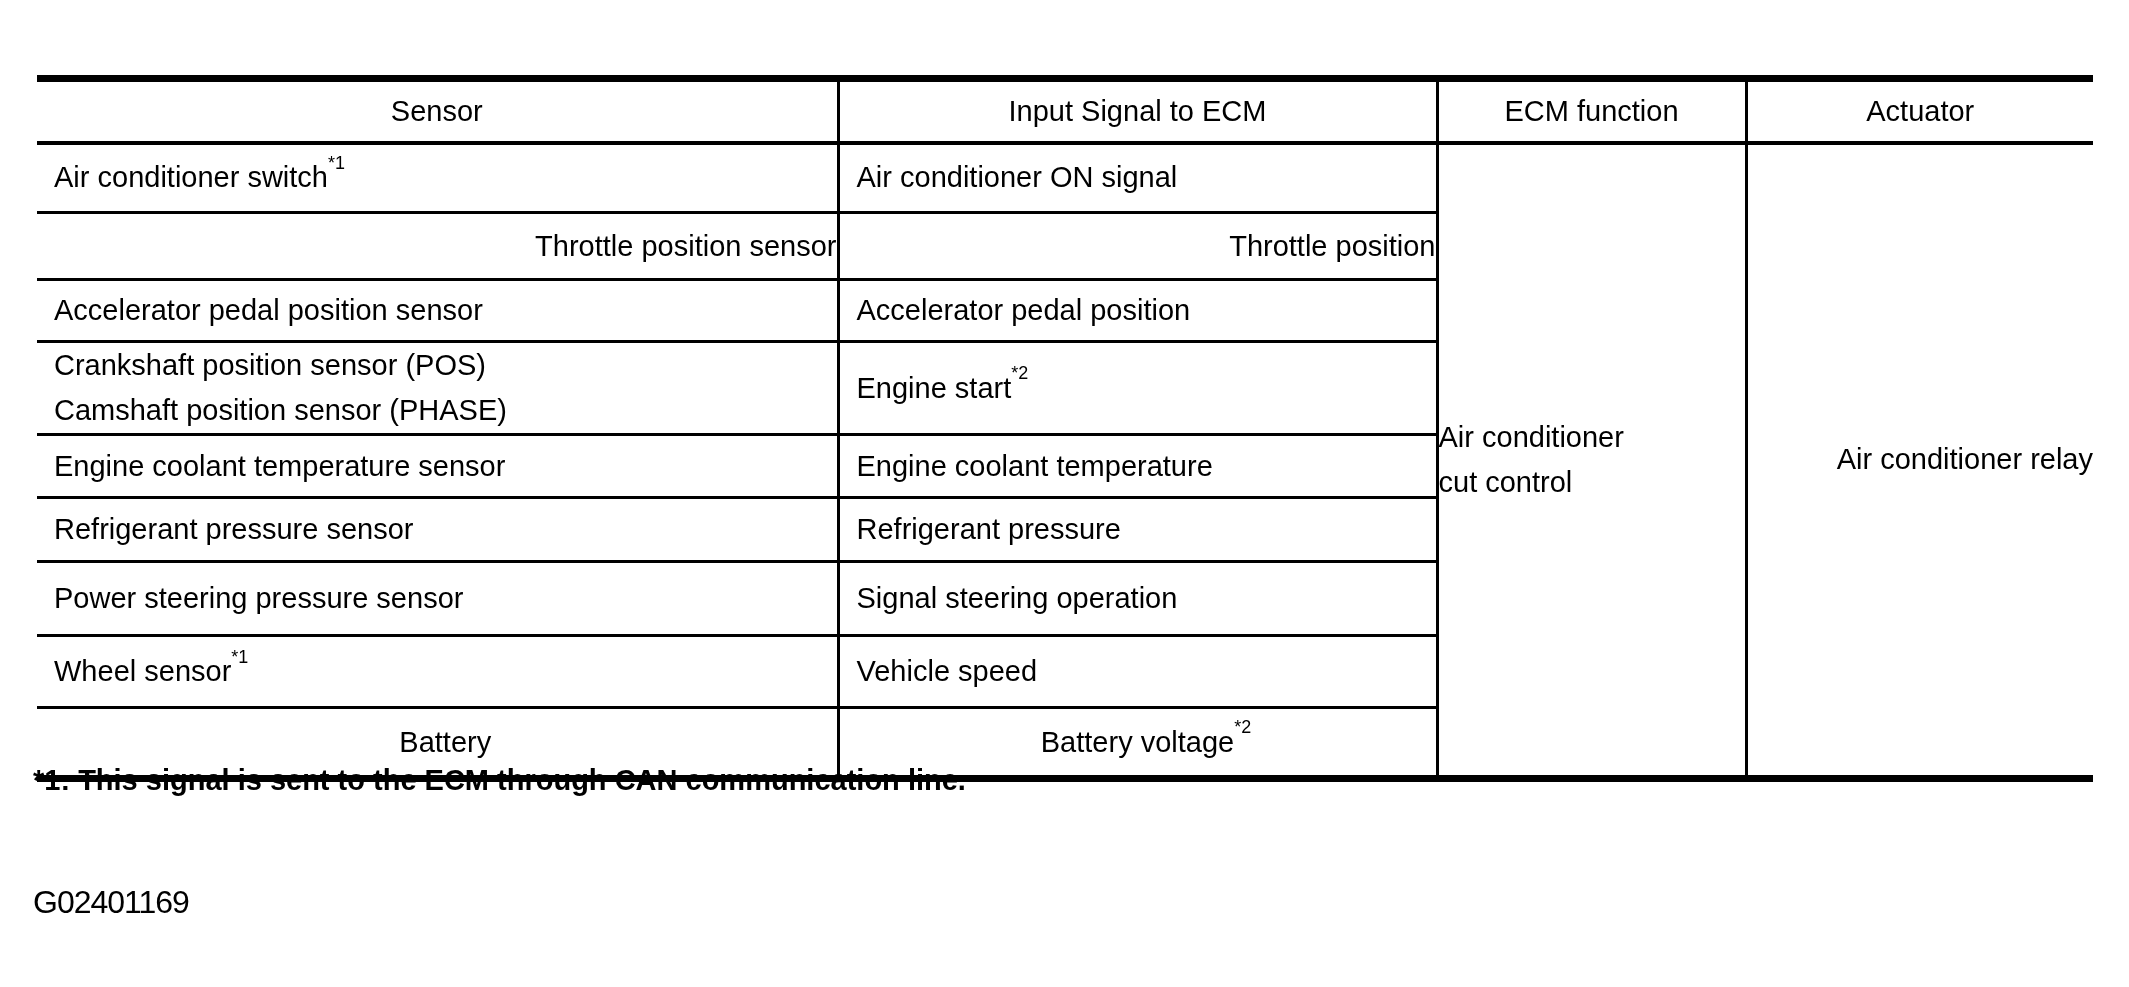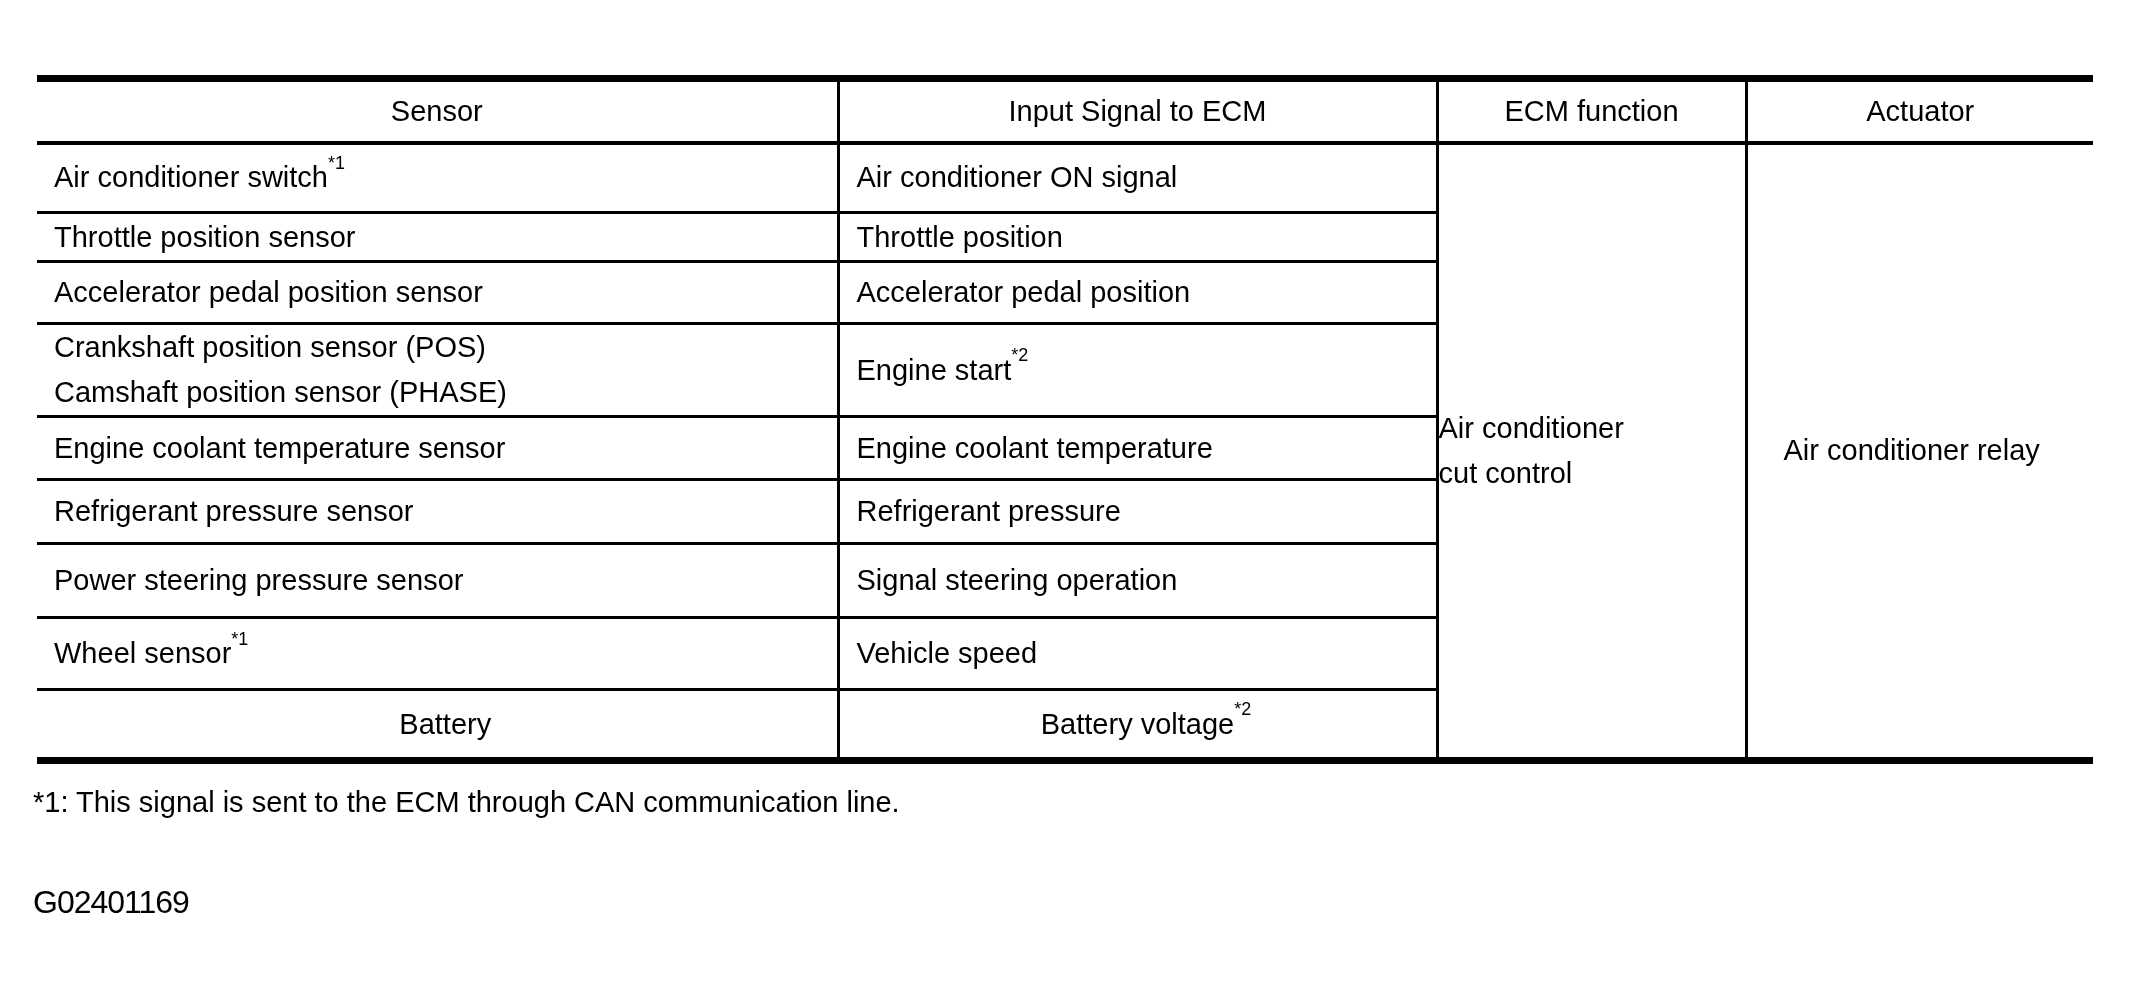--- a/index.html
+++ b/index.html
@@ -42,26 +42,26 @@
   .ecm-table th {
     border-top: 7px solid #000;
     border-bottom: 4px solid #000;
     text-align: center;
   }
   .ecm-table th:first-child, .ecm-table td:first-child { border-left: none; }
   .ecm-table th:last-child,  .ecm-table td:last-child  { border-right: none; }
   .ecm-table tbody tr:first-child td { border-top: 4px solid #000; }
   .ecm-table tbody tr:last-child td { border-bottom: 7px solid #000; }
   .ecm-table td.body-cell { padding-left: 17px; }
-  .ecm-table td.actuator-cell { padding-left: 36px; }
+  .ecm-table td.actuator-cell { padding-left: 49px; text-align: right; }
   .ecm-table td.function-cell { }
 
   thead tr { height: 64px; }
   tbody tr:nth-child(1) { height: 70px; }
-  tbody tr:nth-child(2) { height: 49px; }
+  tbody tr:nth-child(2) { height: 67px; text-align: right; }
   tbody tr:nth-child(3) { height: 62px; }
   tbody tr:nth-child(4) { height: 93px; }
   tbody tr:nth-child(5) { height: 63px; }
   tbody tr:nth-child(6) { height: 64px; }
   tbody tr:nth-child(7) { height: 74px; }
   tbody tr:nth-child(8) { height: 72px; }
   tbody tr:nth-child(9) { height: 71px; text-align: center; }
 
   .cl { line-height: 45px; white-space: nowrap; }
   .cl.l2:empty { display: none; }
@@ -72,21 +72,21 @@
     line-height: 0;
   }
   .footnote {
     position: absolute;
     left: 33px;
     font-size: 29px;
     line-height: 34px;
     white-space: nowrap;
     color: #000;
   }
-  .footnote-1 { top: 785px; }
+  .footnote-1 { top: 763px; font-weight: bold; }
   .footnote-2 { top: 835px; }
   .figure-id {
     position: absolute;
     left: 33px;
     top: 884px;
     font-size: 32px;
     font-weight: normal;
     letter-spacing: -1px;
     color: #000;
   }

